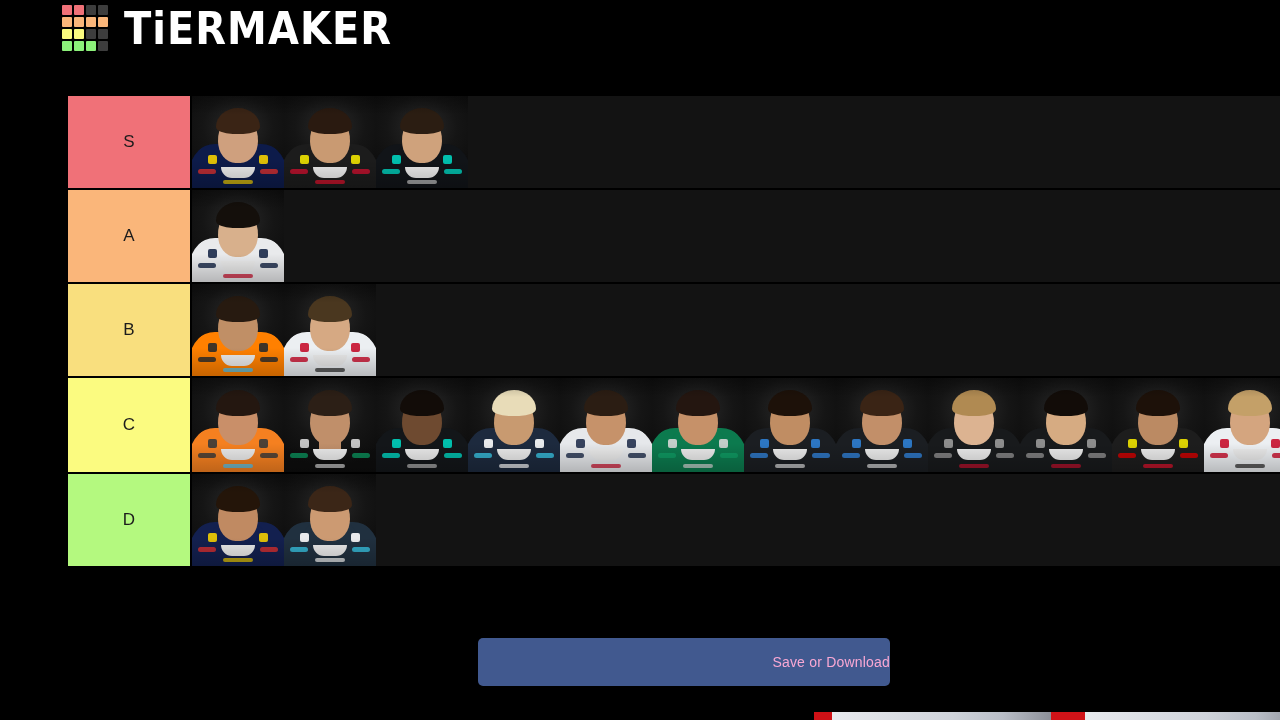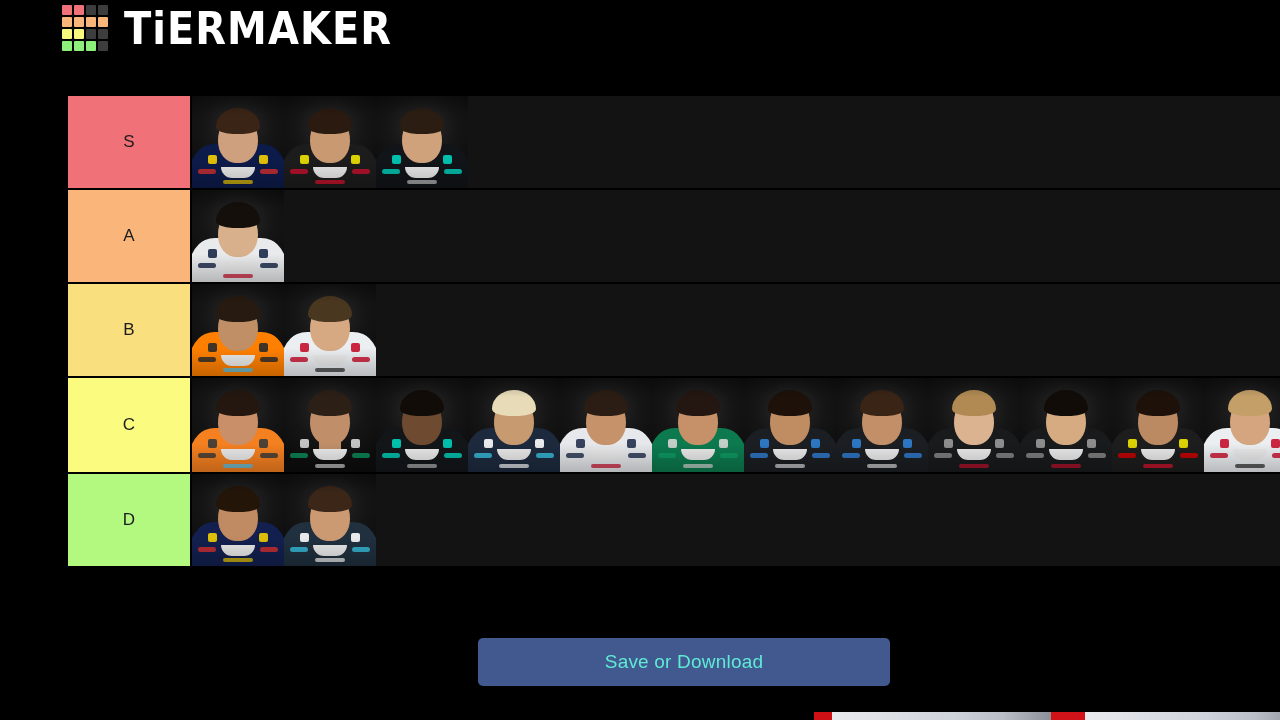--- a/index.html
+++ b/index.html
@@ -207,25 +207,26 @@
     width: 1280px;
     display: flex;
     justify-content: center;
   }
   .save-btn {
     width: 412px;
     height: 48px;
     border: none;
     border-radius: 5px;
     background: #41598f;
-    color: #5eead4;
-    font-size: 19px;
+    color: #f9a8d4;
+    font-size: 14px;
     font-family: "Liberation Sans", sans-serif;
     cursor: pointer;
     letter-spacing: .2px;
+    text-align: right;
   }
 
   
   .bottom-banner {
     position: absolute;
     left: 770px;
     top: 712px;
     width: 510px;
     height: 8px;
     overflow: hidden;

